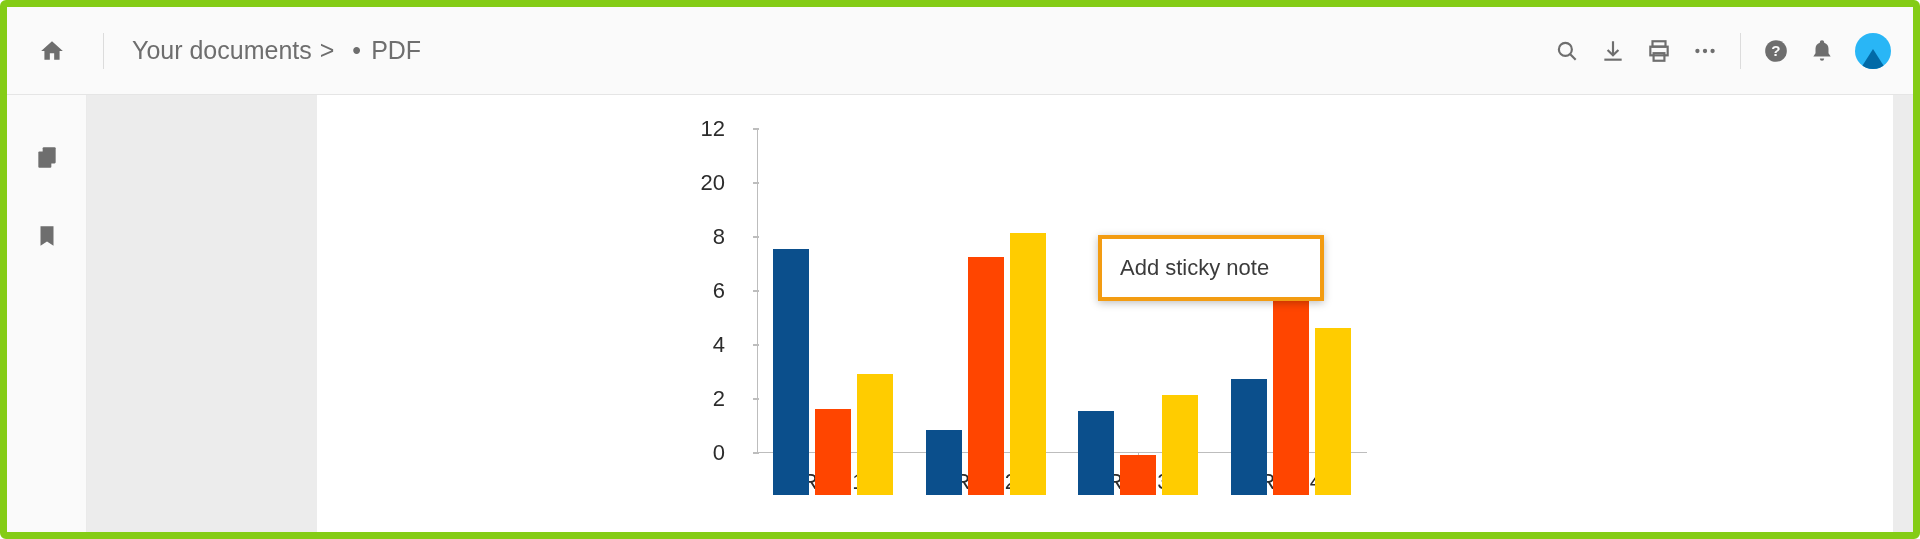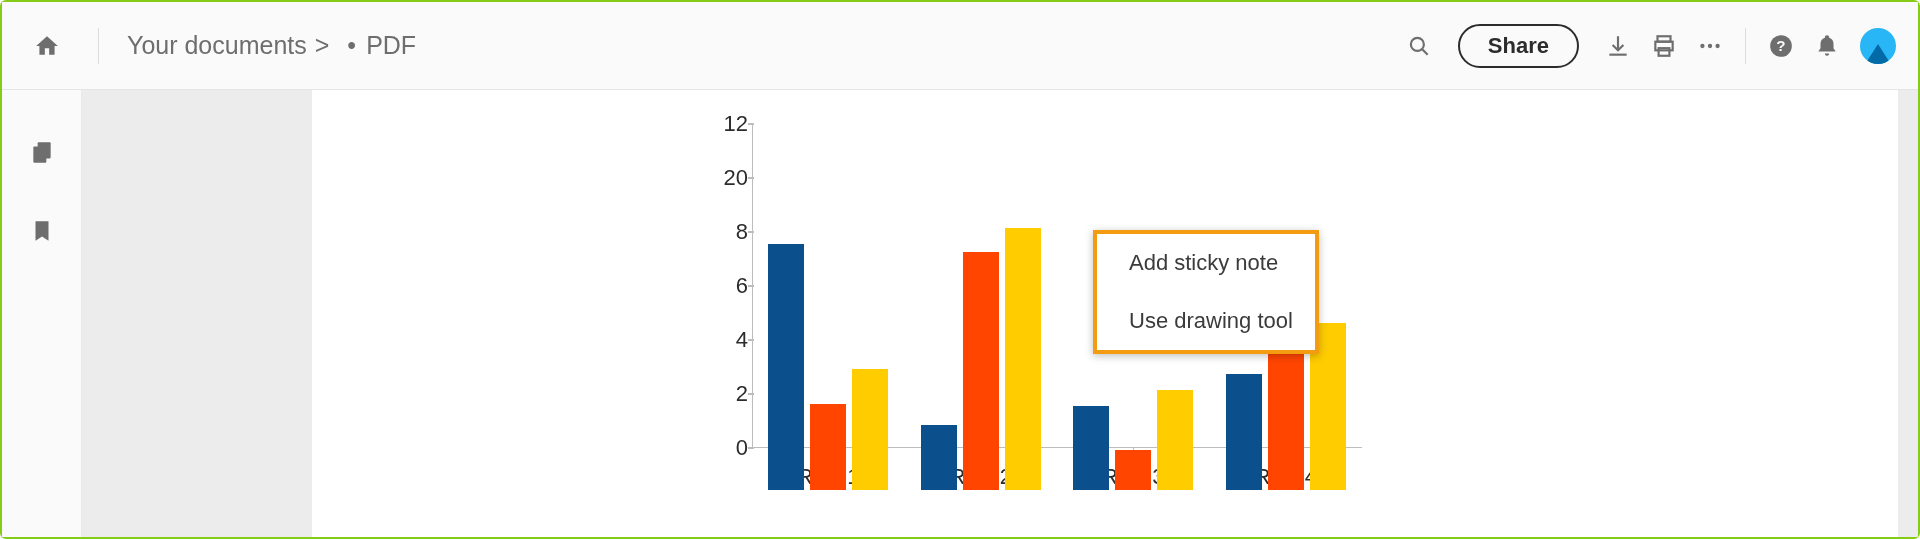--- a/index.html
+++ b/index.html
@@ -12,21 +12,21 @@
     color: #2c2c2c;
     overflow: hidden;
     box-sizing: border-box;
   }
   *, *::before, *::after { box-sizing: inherit; }
 
   
   .frame {
     position: absolute;
     inset: 0;
-    border: 2px solid #84cc16;
+    border: 7px solid #84cc16;
     border-radius: 6px;
     background: #ffffff;
   }
 
   
   .topbar {
     position: absolute;
     left: 0; right: 0; top: 0;
     height: 88px;
     display: flex;
@@ -146,21 +146,21 @@
   .chart-plot {
     position: absolute;
     left: 64px; right: 6px;
     top: 4px; bottom: 42px;
     border-left: 1.5px solid #bdbdbd;
     border-bottom: 1.5px solid #bdbdbd;
     background: #ffffff;
   }
   .ytick-label {
     position: absolute;
-    right: 620px;
+    right: 648px;
     width: 40px;
     text-align: right;
     font-size: 22px;
     color: #2c2c2c;
     transform: translateY(-50%);
   }
   .ytick-mark {
     position: absolute;
     left: 60px;
     width: 6px; height: 1.5px;
@@ -191,21 +191,21 @@
 
   
   .context-menu {
     position: absolute;
     width: 226px;
     background: #ffffff;
     border: 4px solid #f39c12;
     box-shadow: 0 2px 8px rgba(0,0,0,0.25);
   }
   .context-item {
-    padding: 16px 32px;
+    padding: 16px 18px;
     font-size: 22px;
     color: #3b3b3b;
     cursor: pointer;
     white-space: nowrap;
   }
 </style>
 </head>
 <body>
 
 <div class="frame">
@@ -226,23 +226,20 @@
     </div>
 
     <div class="topbar-spacer"></div>
 
     <div class="topbar-actions">
       <div class="icon-btn">
         <svg viewBox="0 0 24 24" fill="none" stroke="currentColor" stroke-width="2">
             <circle cx="10.5" cy="10.5" r="6"></circle>
             <line x1="20" y1="20" x2="15" y2="15"></line>
           </svg>
-      </div>
-      <div class="share-pill">
-        <span>Share</span>
       </div>
       <div class="icon-btn">
         <svg viewBox="0 0 24 24" fill="none" stroke="currentColor" stroke-width="2">
             <path d="M12 3v12"></path>
             <path d="M7 11l5 5 5-5"></path>
             <path d="M4 20h16"></path>
           </svg>
       </div>
       <div class="icon-btn">
         <svg viewBox="0 0 24 24" fill="none" stroke="currentColor" stroke-width="2">
@@ -326,19 +323,18 @@
           <div class="bar s2" title="Series 3 — Row 3: 3.7" style="left: 469.25px; height: 99.9px; background: rgb(255, 204, 0);"></div>
           <div class="xtick-mark" style="left: 597px;"></div>
           <div class="xtick-label" style="left: 597.75px;">Row 4</div>
           <div class="bar s0" title="Series 1 — Row 4: 4.3" style="left: 537.75px; height: 116.1px; background: rgb(11, 79, 140);"></div>
           <div class="bar s1" title="Series 2 — Row 4: 9" style="left: 579.75px; height: 243px; background: rgb(255, 69, 0);"></div>
           <div class="bar s2" title="Series 3 — Row 4: 6.2" style="left: 621.75px; height: 167.4px; background: rgb(255, 204, 0);"></div>
         </div>
 
       <div class="context-menu" style="left: 781px; top: 140px;">
         <div class="context-item">Add sticky note</div>
-        <div class="context-item">Use drawing tool</div>
       </div>
 
     </div>
   </div>
 
 </div>
 
 </body></html>

